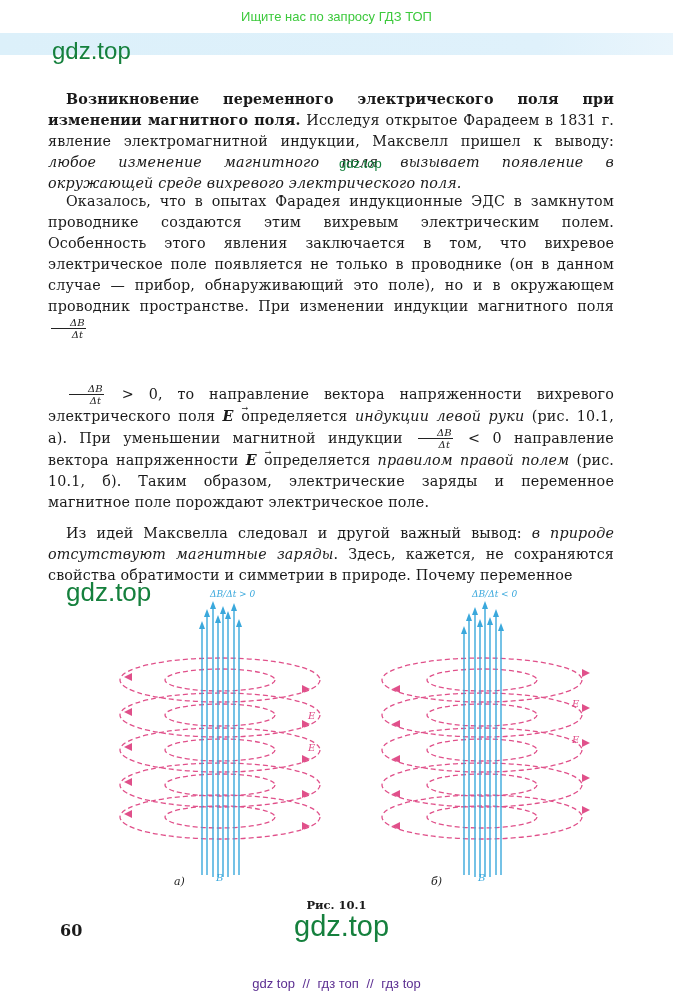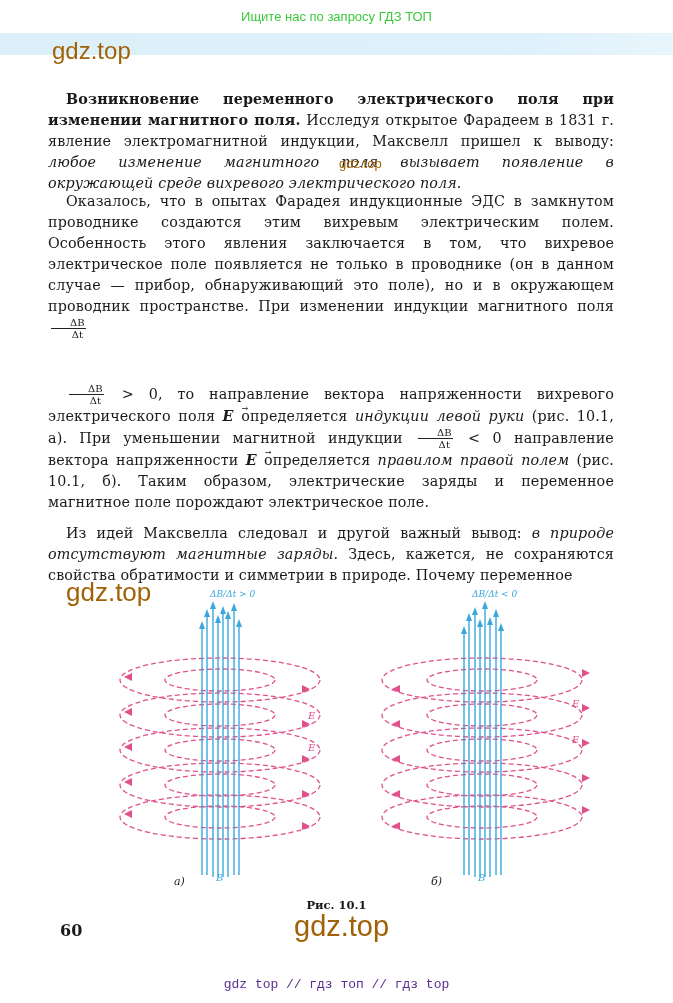--- a/index.html
+++ b/index.html
@@ -10,60 +10,61 @@
   .top-ad {
     position: absolute; top: 0; left: 0; width: 673px; height: 33px;
     display: flex; align-items: center; justify-content: center;
     font-family: "Liberation Sans", sans-serif; font-size: 13px; color: #3cc93c;
   }
   .header-band {
     position: absolute; top: 33px; left: 0; width: 673px; height: 22px;
     background: linear-gradient(to right, #dcf0fa 0%, #dff1fb 80%, #e9f5fc 100%);
   }
   .wm {
-    position: absolute; font-family: "Liberation Sans", sans-serif; color: #a16207;
+    position: absolute; font-family: "Liberation Sans", sans-serif; color: #15803d;
   }
   .wm-header { top: 37px; left: 52px; font-size: 24px; }
   .wm-mid { top: 156px; left: 339px; font-size: 13px; }
   .wm-fig { top: 577px; left: 66px; font-size: 26px; }
   .wm-bottom { top: 910px; left: 294px; font-size: 29px; }
 
   .text-block {
     position: absolute; left: 48px; width: 566px;
     font-size: 14.3px; line-height: 21px; text-align: justify;
     letter-spacing: 0.15px;
     margin-top: 19px;
   }
   .text-block p { margin: 0; text-indent: 18px; }
   .b { font-weight: bold; }
   .i { font-style: italic; }
   .frac {
     display: inline-flex; flex-direction: column; align-items: center;
     vertical-align: middle; font-size: 10px; line-height: 11px; margin: 0 3px;
+    font-style: italic;
   }
   .frac .num { border-bottom: 1px solid #222; padding: 0 1px; }
   .vec { font-weight: bold; font-style: italic; position: relative; }
   .vec::before { content: "\2192"; position: absolute; top: -10px; left: 1px; font-size: 8px; font-style: normal; }
 
   .figure-area { position: absolute; top: 585px; left: 10px; width: 673px; height: 300px; }
   .fig-label {
     position: absolute; font-family: "DejaVu Serif", serif; font-style: italic; font-size: 11px; color: #222;
   }
   .caption {
     position: absolute; top: 898px; left: 0; width: 673px; text-align: center;
     font-size: 11.5px; font-weight: bold;
   }
   .page-num {
     position: absolute; top: 921px; left: 60px; font-size: 16px; font-weight: bold;
   }
   .bottom-links {
     position: absolute; top: 976px; left: 0; width: 673px; text-align: center;
     font-family: "Liberation Sans", sans-serif; font-size: 13px; color: #5b2e91;
   }
-  .bottom-links span { margin: 0 2px; font-family: Liberation Mono, monospace; }
+  .bottom-links span { margin: 0 2px; }
 </style>
 </head>
 <body>
 
 <div class="top-ad">
   <span>Ищите нас по запросу ГДЗ ТОП</span>
 </div>
 <div class="header-band"></div>
 <div class="wm wm-header">gdz.top</div>
 

